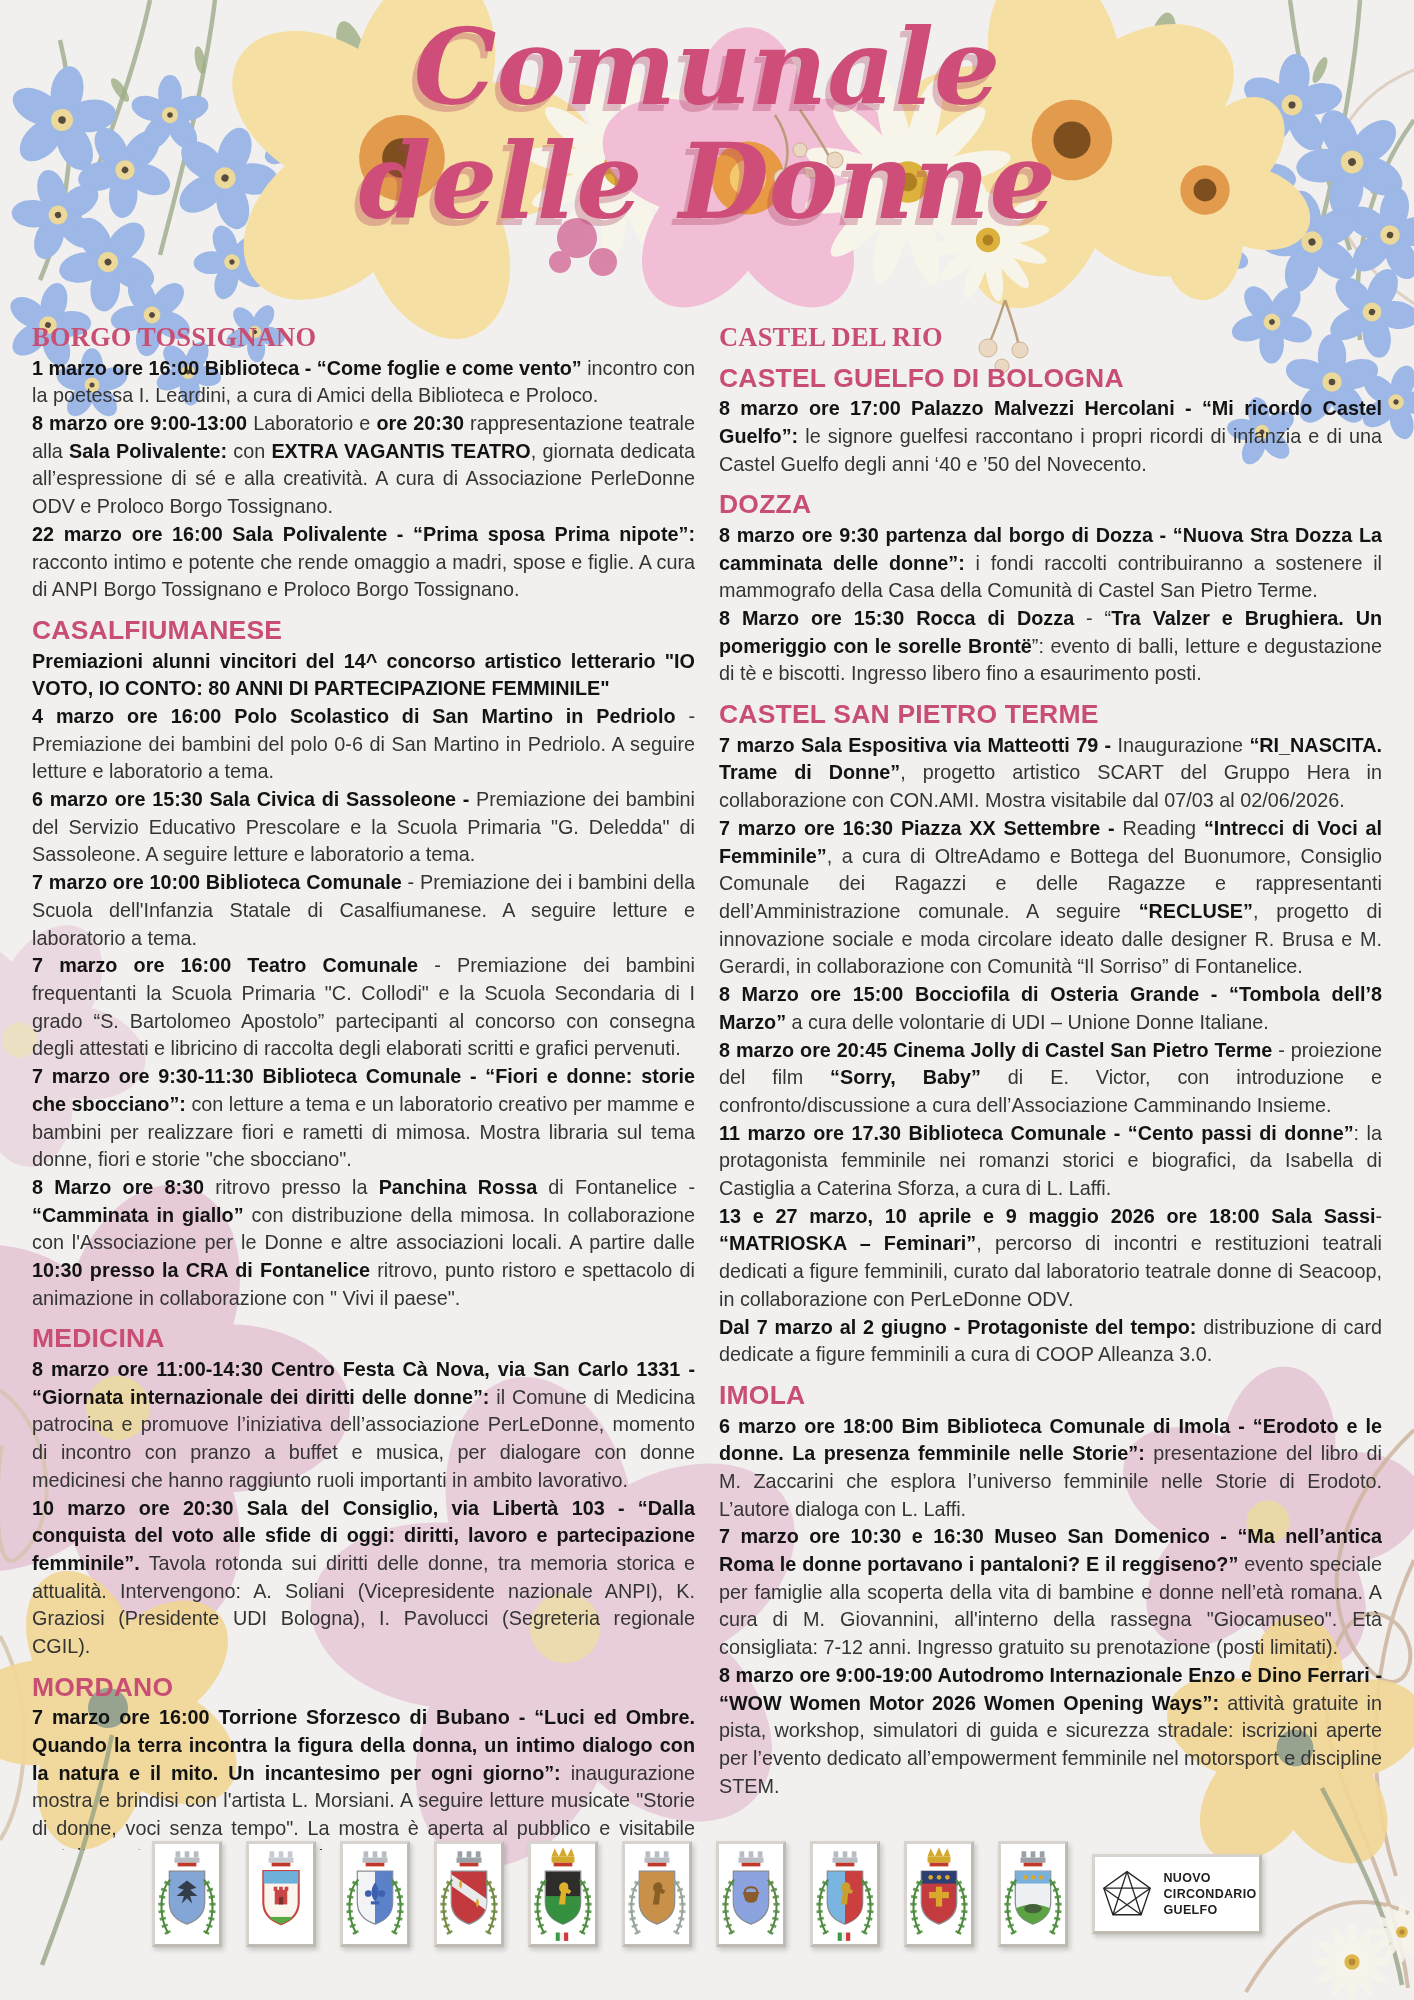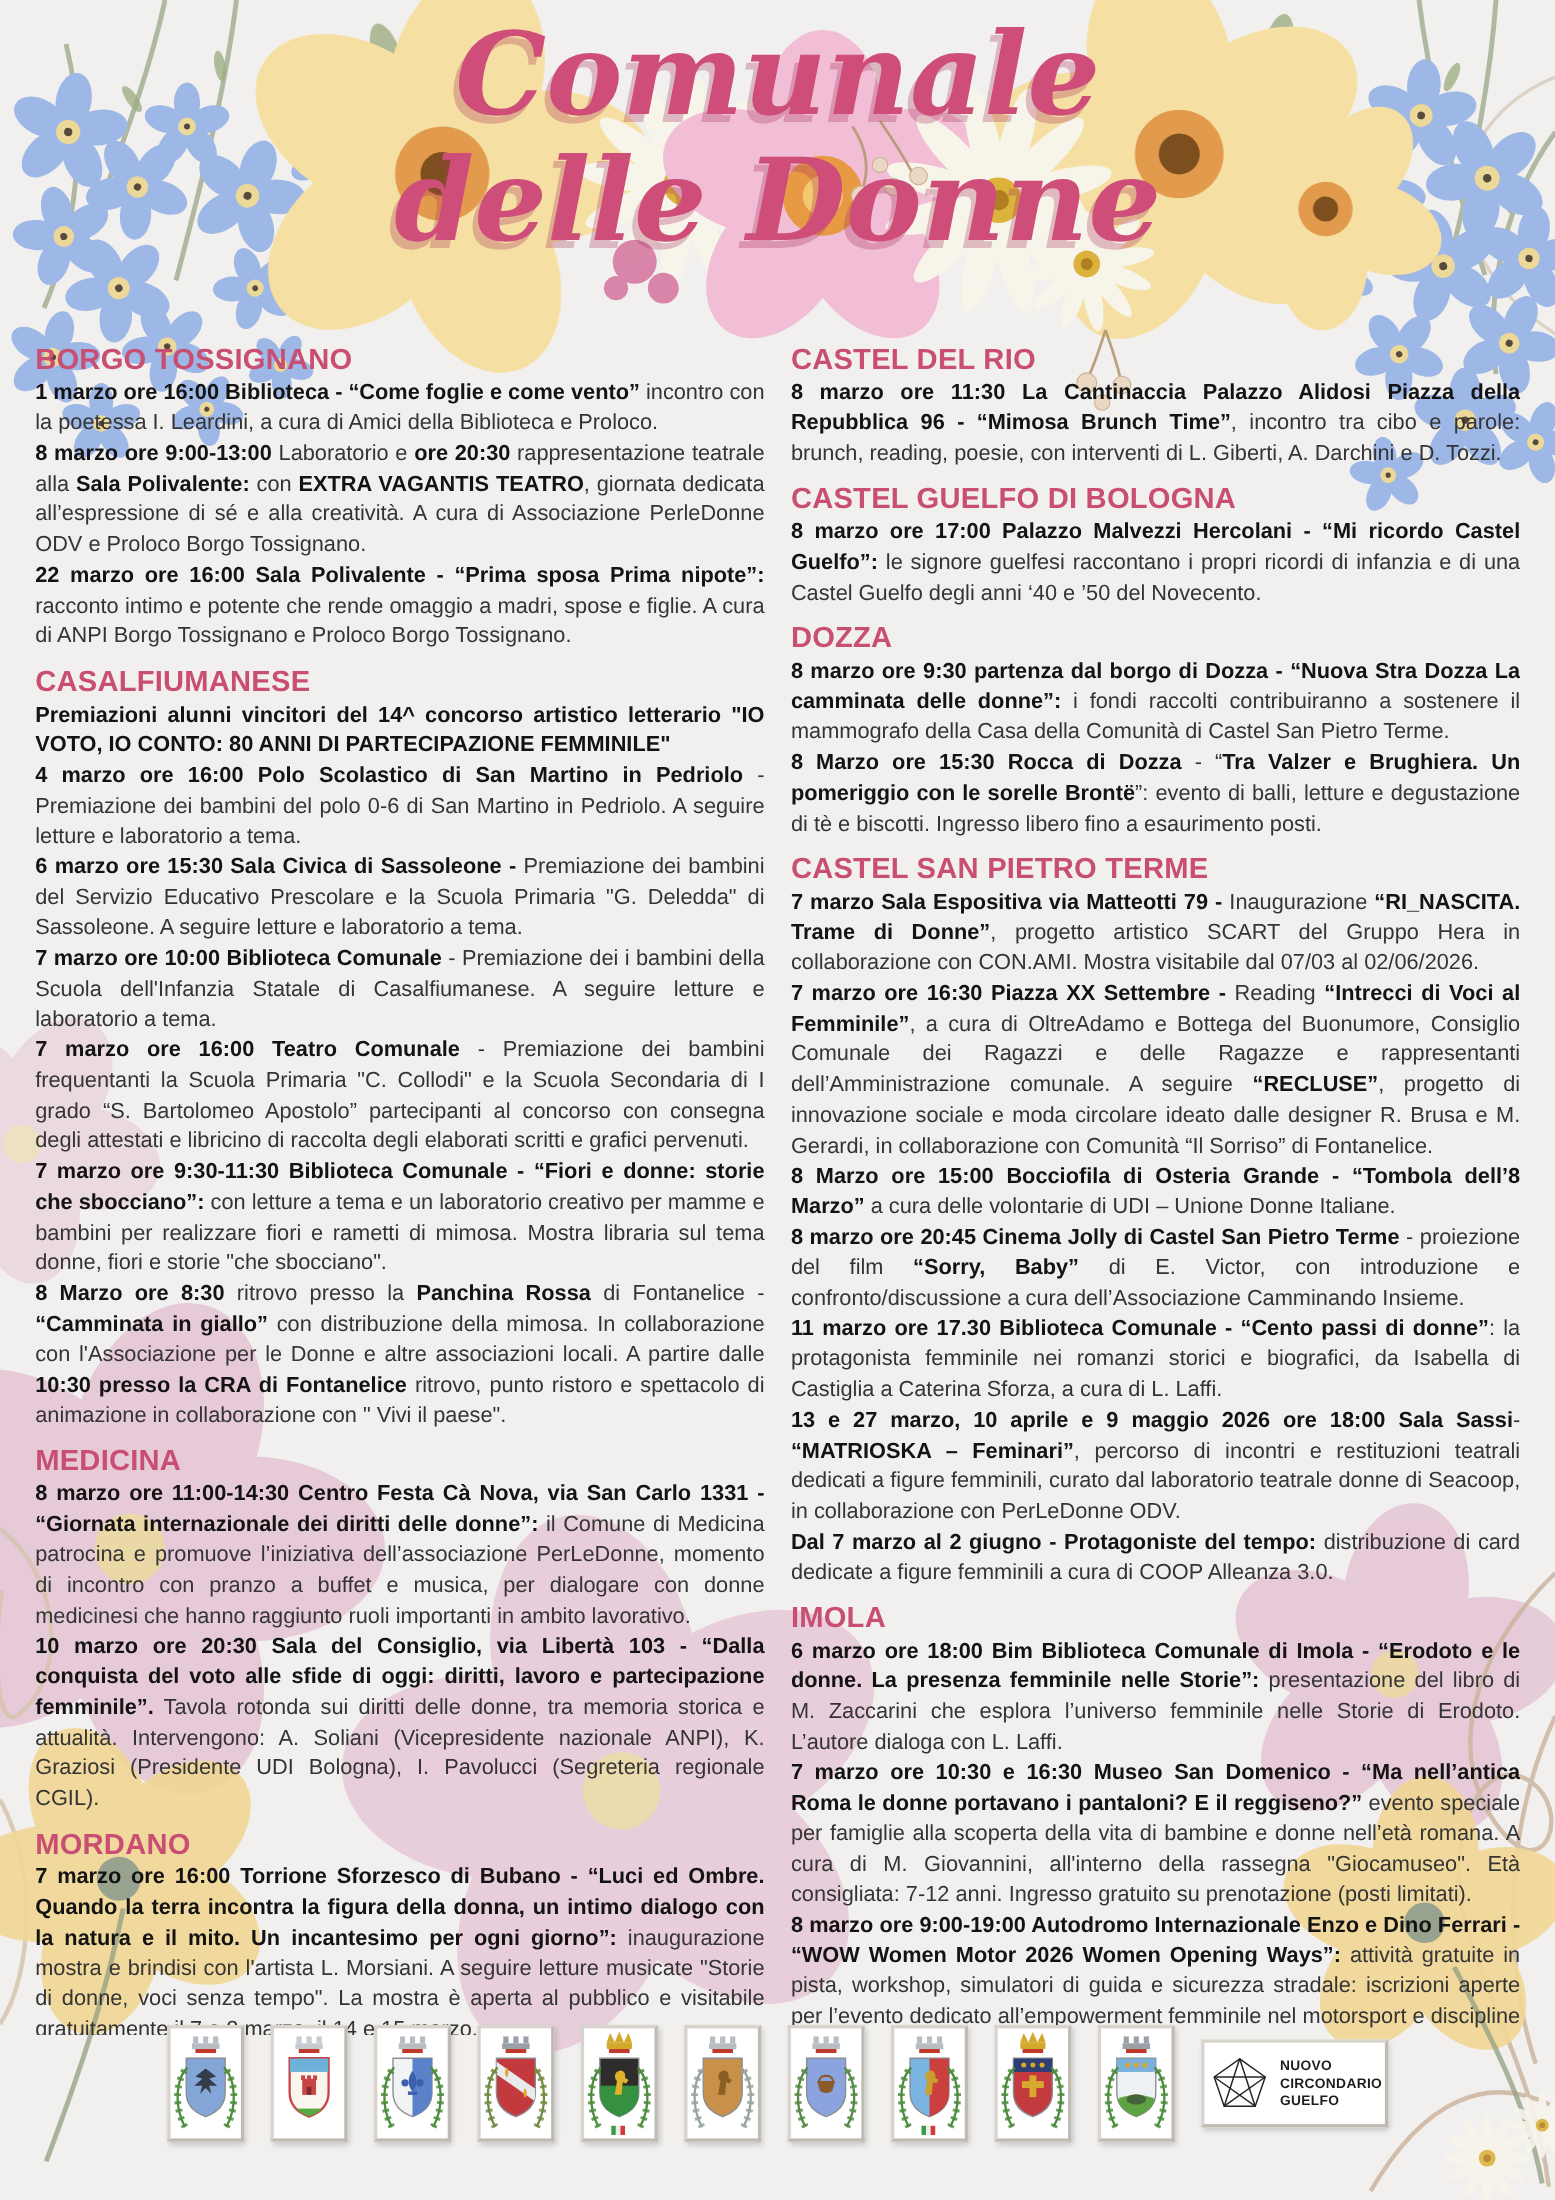--- a/index.html
+++ b/index.html
@@ -8,21 +8,21 @@
   .bg{position:absolute;inset:0;z-index:0;pointer-events:none;}
   .title{position:absolute;top:16px;left:0;width:100%;text-align:center;z-index:2;
          color:#ce4e79;font-family:"DejaVu Serif",serif;font-style:italic;font-weight:bold;
          text-shadow:-5px 7px 0 rgba(168,54,94,0.30);}
   .title .l1{font-size:104px;line-height:1;}
   .title .l2{font-size:104px;line-height:1;margin-top:10px;}
   .content{position:absolute;top:312px;left:32px;right:32px;bottom:150px;display:flex;gap:24px;z-index:3;overflow:hidden;}
   .col{flex:1;color:#343434;font-size:19.8px;line-height:1.40;text-align:justify;}
   .col h2{color:#c94e73;font-size:26.5px;line-height:1.08;margin:12px 0 3px;letter-spacing:.2px;
           font-family:"Liberation Sans",sans-serif;}
-  .col h2:first-child{margin-top:0;}
+  .col h2:first-child{margin-top:11px;font-family:Liberation Serif, serif;}
   .col p{margin:0;}
   .col b{color:#131313;}
   .footer{position:absolute;top:1841px;left:0;width:100%;display:flex;justify-content:center;
           align-items:center;gap:24px;z-index:4;}
   .crest{width:64px;height:100px;background:#fff;border:3px solid #d8d4cd;
          border-right-color:#bfbbb3;border-bottom-color:#bfbbb3;
          box-shadow:2px 3px 5px rgba(0,0,0,.18);}
   .crest svg{width:100%;height:100%;display:block;}
   .logo-card{width:164px;height:74px;background:#fff;border:3px solid #d8d4cd;
              border-right-color:#bfbbb3;border-bottom-color:#bfbbb3;
@@ -227,21 +227,20 @@
         <p><b>7 marzo ore 9:30-11:30 Biblioteca Comunale - “Fiori e donne: storie che sbocciano”:</b> con letture a tema e un laboratorio creativo per mamme e bambini per realizzare fiori e rametti di mimosa. Mostra libraria sul tema donne, fiori e storie "che sbocciano".</p>
         <p><b>8 Marzo ore 8:30</b> ritrovo presso la <b>Panchina Rossa</b> di Fontanelice - <b>“Camminata in giallo”</b> con distribuzione della mimosa. In collaborazione con l'Associazione per le Donne e altre associazioni locali.  A partire dalle <b>10:30 presso la CRA di Fontanelice</b> ritrovo, punto ristoro e spettacolo di animazione in collaborazione con " Vivi il paese".</p>
         <h2>MEDICINA</h2>
         <p><b>8 marzo ore 11:00-14:30 Centro Festa Cà Nova, via San Carlo 1331 - “Giornata internazionale dei diritti delle donne”:</b> il Comune di Medicina patrocina e promuove l’iniziativa dell’associazione PerLeDonne, momento di incontro con pranzo a buffet e musica, per dialogare con donne medicinesi che hanno raggiunto ruoli importanti in ambito lavorativo.</p>
         <p><b>10 marzo ore 20:30 Sala del Consiglio, via Libertà 103 - “Dalla conquista del voto alle sfide di oggi: diritti, lavoro e partecipazione femminile”.</b> Tavola rotonda sui diritti delle donne, tra memoria storica e attualità. Intervengono: A. Soliani (Vicepresidente nazionale ANPI), K. Graziosi (Presidente UDI Bologna), I. Pavolucci (Segreteria regionale CGIL).</p>
         <h2>MORDANO</h2>
         <p><b>7 marzo ore 16:00 Torrione Sforzesco di Bubano - “Luci ed Ombre. Quando la terra incontra la figura della donna, un intimo dialogo con la natura e il mito. Un incantesimo per ogni giorno”:</b> inaugurazione mostra e brindisi con l'artista L. Morsiani. A seguire letture musicate "Storie di donne, voci senza tempo". La mostra è aperta al pubblico e visitabile gratuitamente il 7 e 8 marzo, il 14 e 15 marzo.</p>
       </div>
     <div class="col">
         <h2>CASTEL DEL RIO</h2>
-        <p><b>8 marzo ore 11:30 La Cantinaccia Palazzo Alidosi Piazza della Repubblica 96 - “Mimosa Brunch Time”</b>, incontro tra cibo e parole: brunch, reading, poesie, con interventi di L. Giberti, A. Darchini e D. Tozzi.</p>
         <h2>CASTEL GUELFO DI BOLOGNA</h2>
         <p><b>8 marzo ore 17:00 Palazzo Malvezzi Hercolani - “Mi ricordo Castel Guelfo”:</b> le signore guelfesi raccontano i propri ricordi di infanzia e di una Castel Guelfo degli anni ‘40 e ’50 del Novecento.</p>
         <h2>DOZZA</h2>
         <p><b>8 marzo ore 9:30 partenza dal borgo di Dozza - “Nuova Stra Dozza La camminata delle donne”:</b> i fondi raccolti contribuiranno a sostenere il mammografo della Casa della Comunità di Castel San Pietro Terme.</p>
         <p><b>8 Marzo ore 15:30 Rocca di Dozza</b> - “<b>Tra Valzer e Brughiera. Un pomeriggio con le sorelle  Brontë</b>”: evento di balli, letture e degustazione di tè e biscotti. Ingresso libero fino a esaurimento posti.</p>
         <h2>CASTEL SAN PIETRO TERME</h2>
         <p><b>7 marzo Sala Espositiva via Matteotti 79 -</b> Inaugurazione <b>“RI_NASCITA. Trame di Donne”</b>, progetto artistico SCART del Gruppo Hera in collaborazione con CON.AMI. Mostra visitabile dal 07/03 al 02/06/2026.</p>
         <p><b>7 marzo ore 16:30 Piazza XX Settembre -</b> Reading <b>“Intrecci di Voci al Femminile”</b>, a cura di OltreAdamo e Bottega del Buonumore, Consiglio Comunale dei Ragazzi e delle Ragazze e rappresentanti dell’Amministrazione comunale. A seguire <b>“RECLUSE”</b>, progetto di innovazione sociale e moda circolare ideato dalle designer R. Brusa e M. Gerardi, in collaborazione con Comunità “Il Sorriso” di Fontanelice.</p>
         <p><b>8 Marzo ore 15:00 Bocciofila di Osteria Grande - “Tombola dell’8 Marzo”</b> a cura delle volontarie di UDI – Unione Donne Italiane.</p>
         <p><b>8 marzo ore 20:45 Cinema Jolly di Castel San Pietro Terme</b> - proiezione del film <b>“Sorry, Baby”</b> di E. Victor, con introduzione e confronto/discussione a cura dell’Associazione Camminando Insieme.</p>

